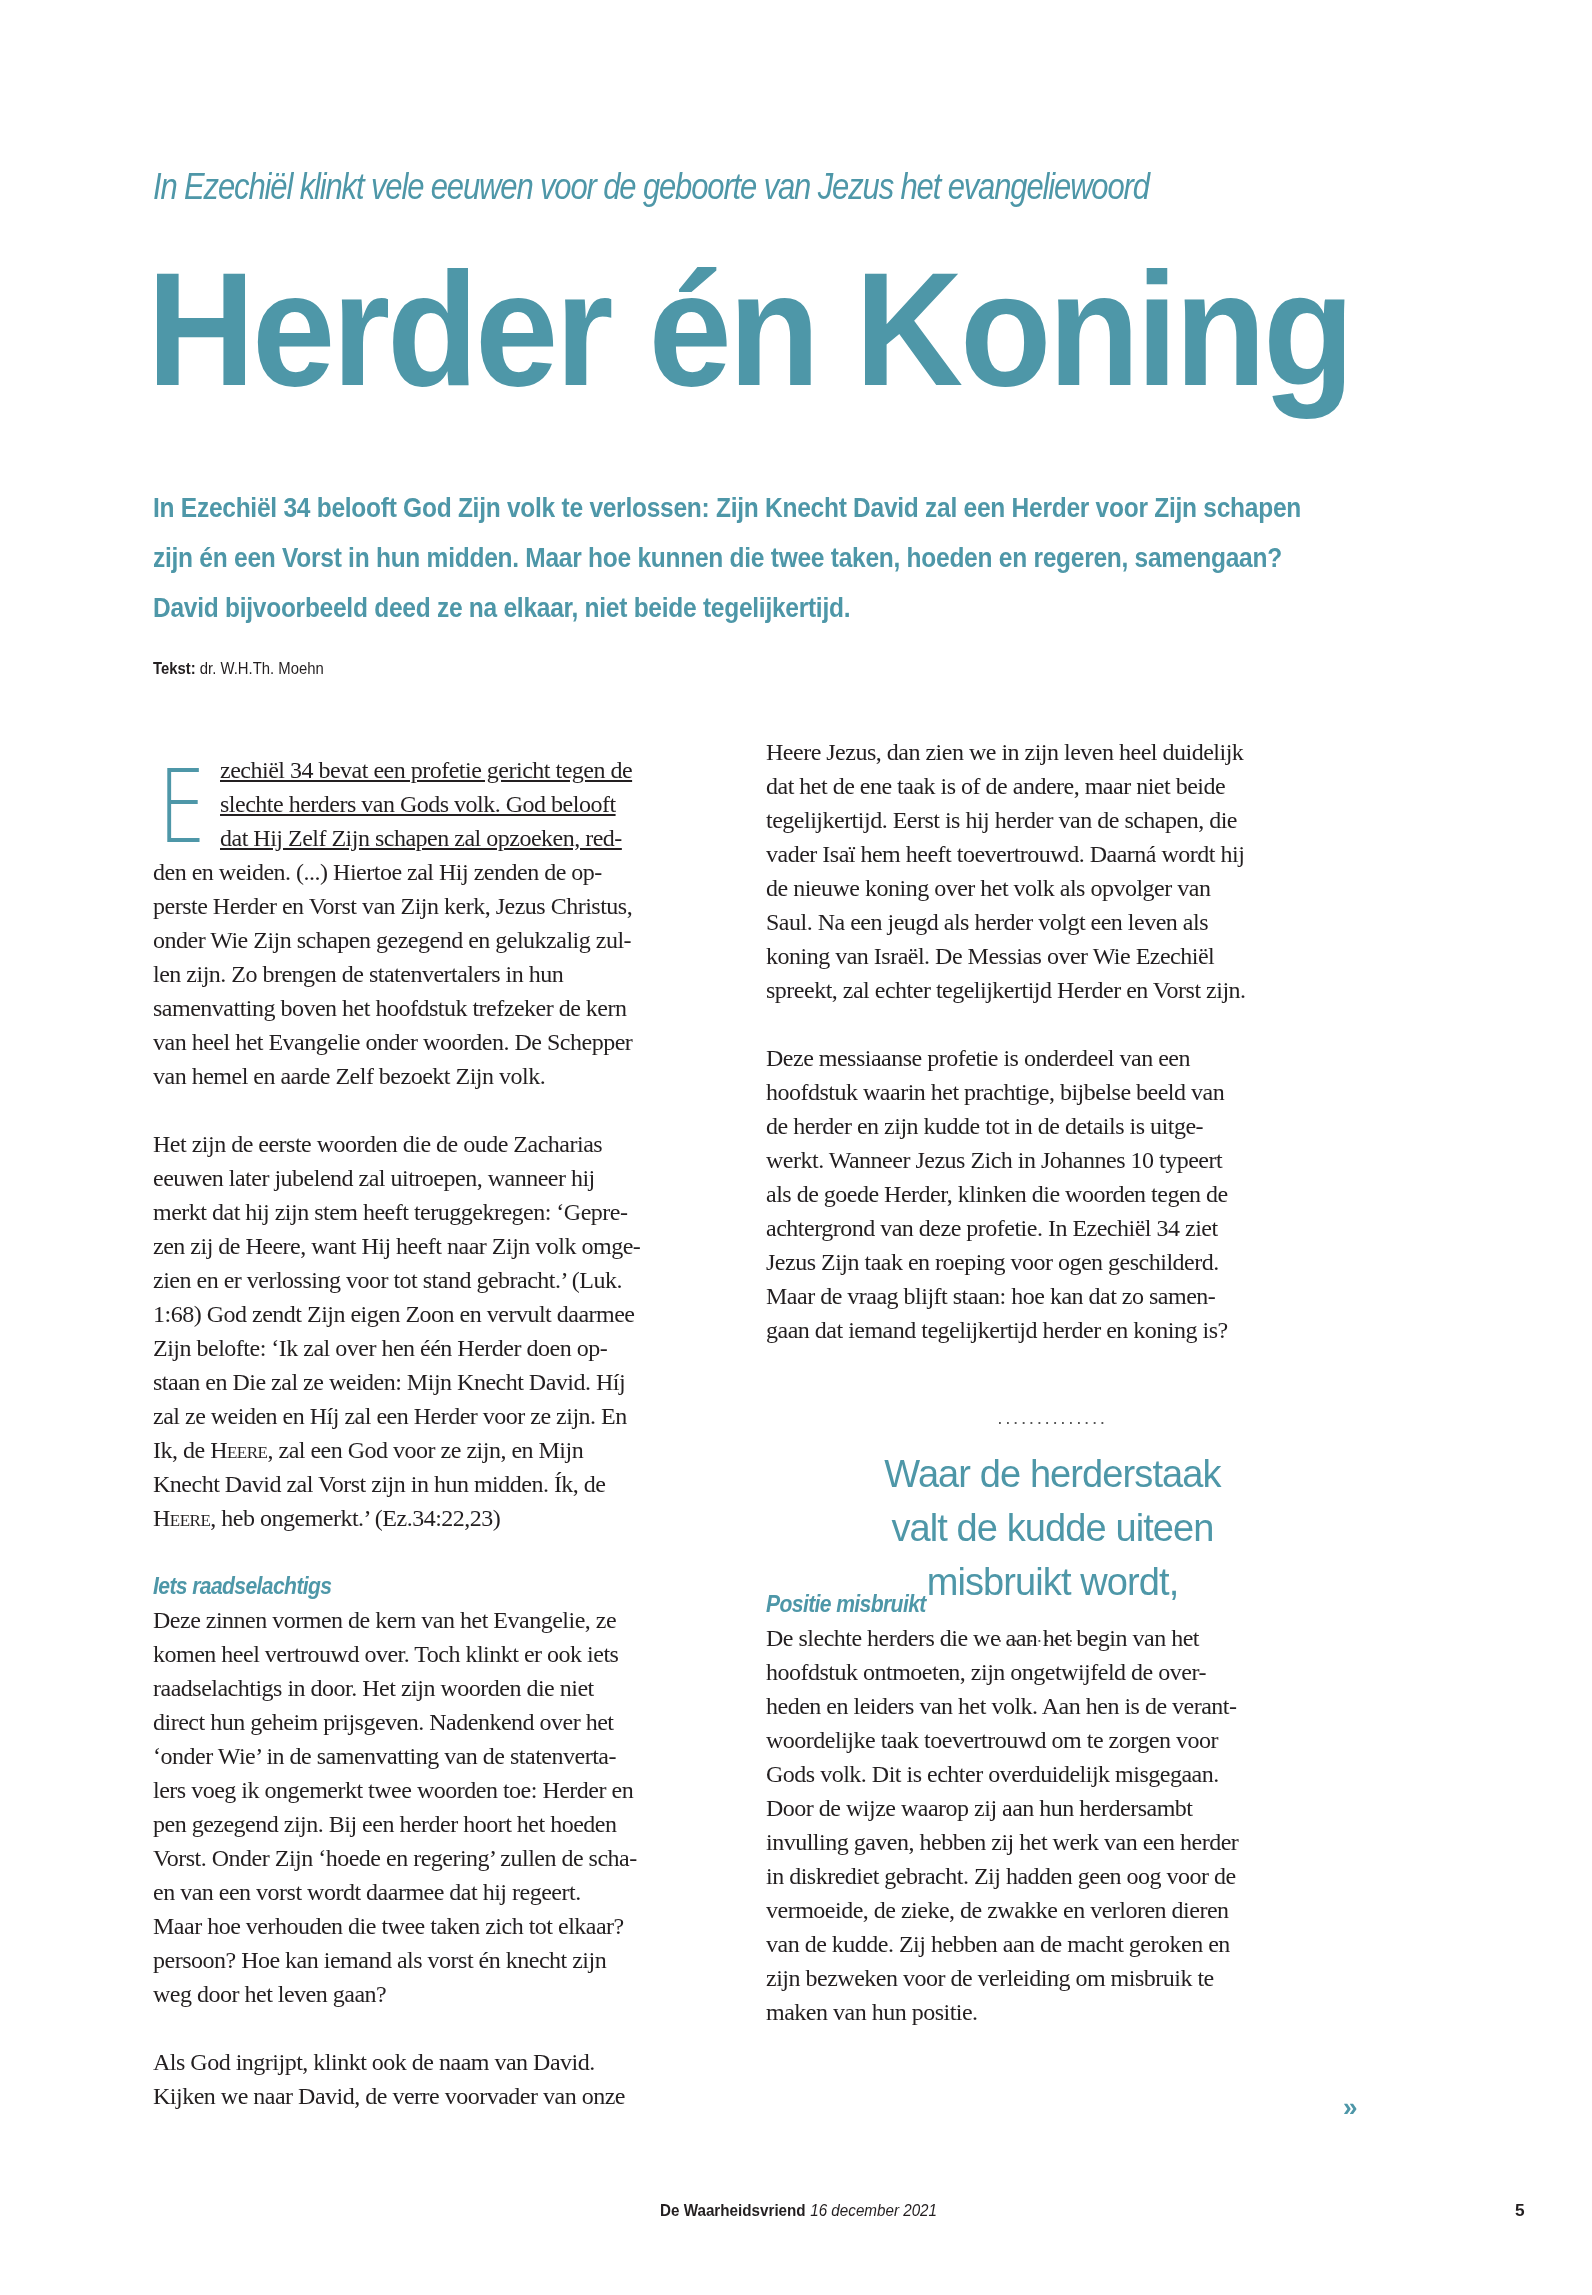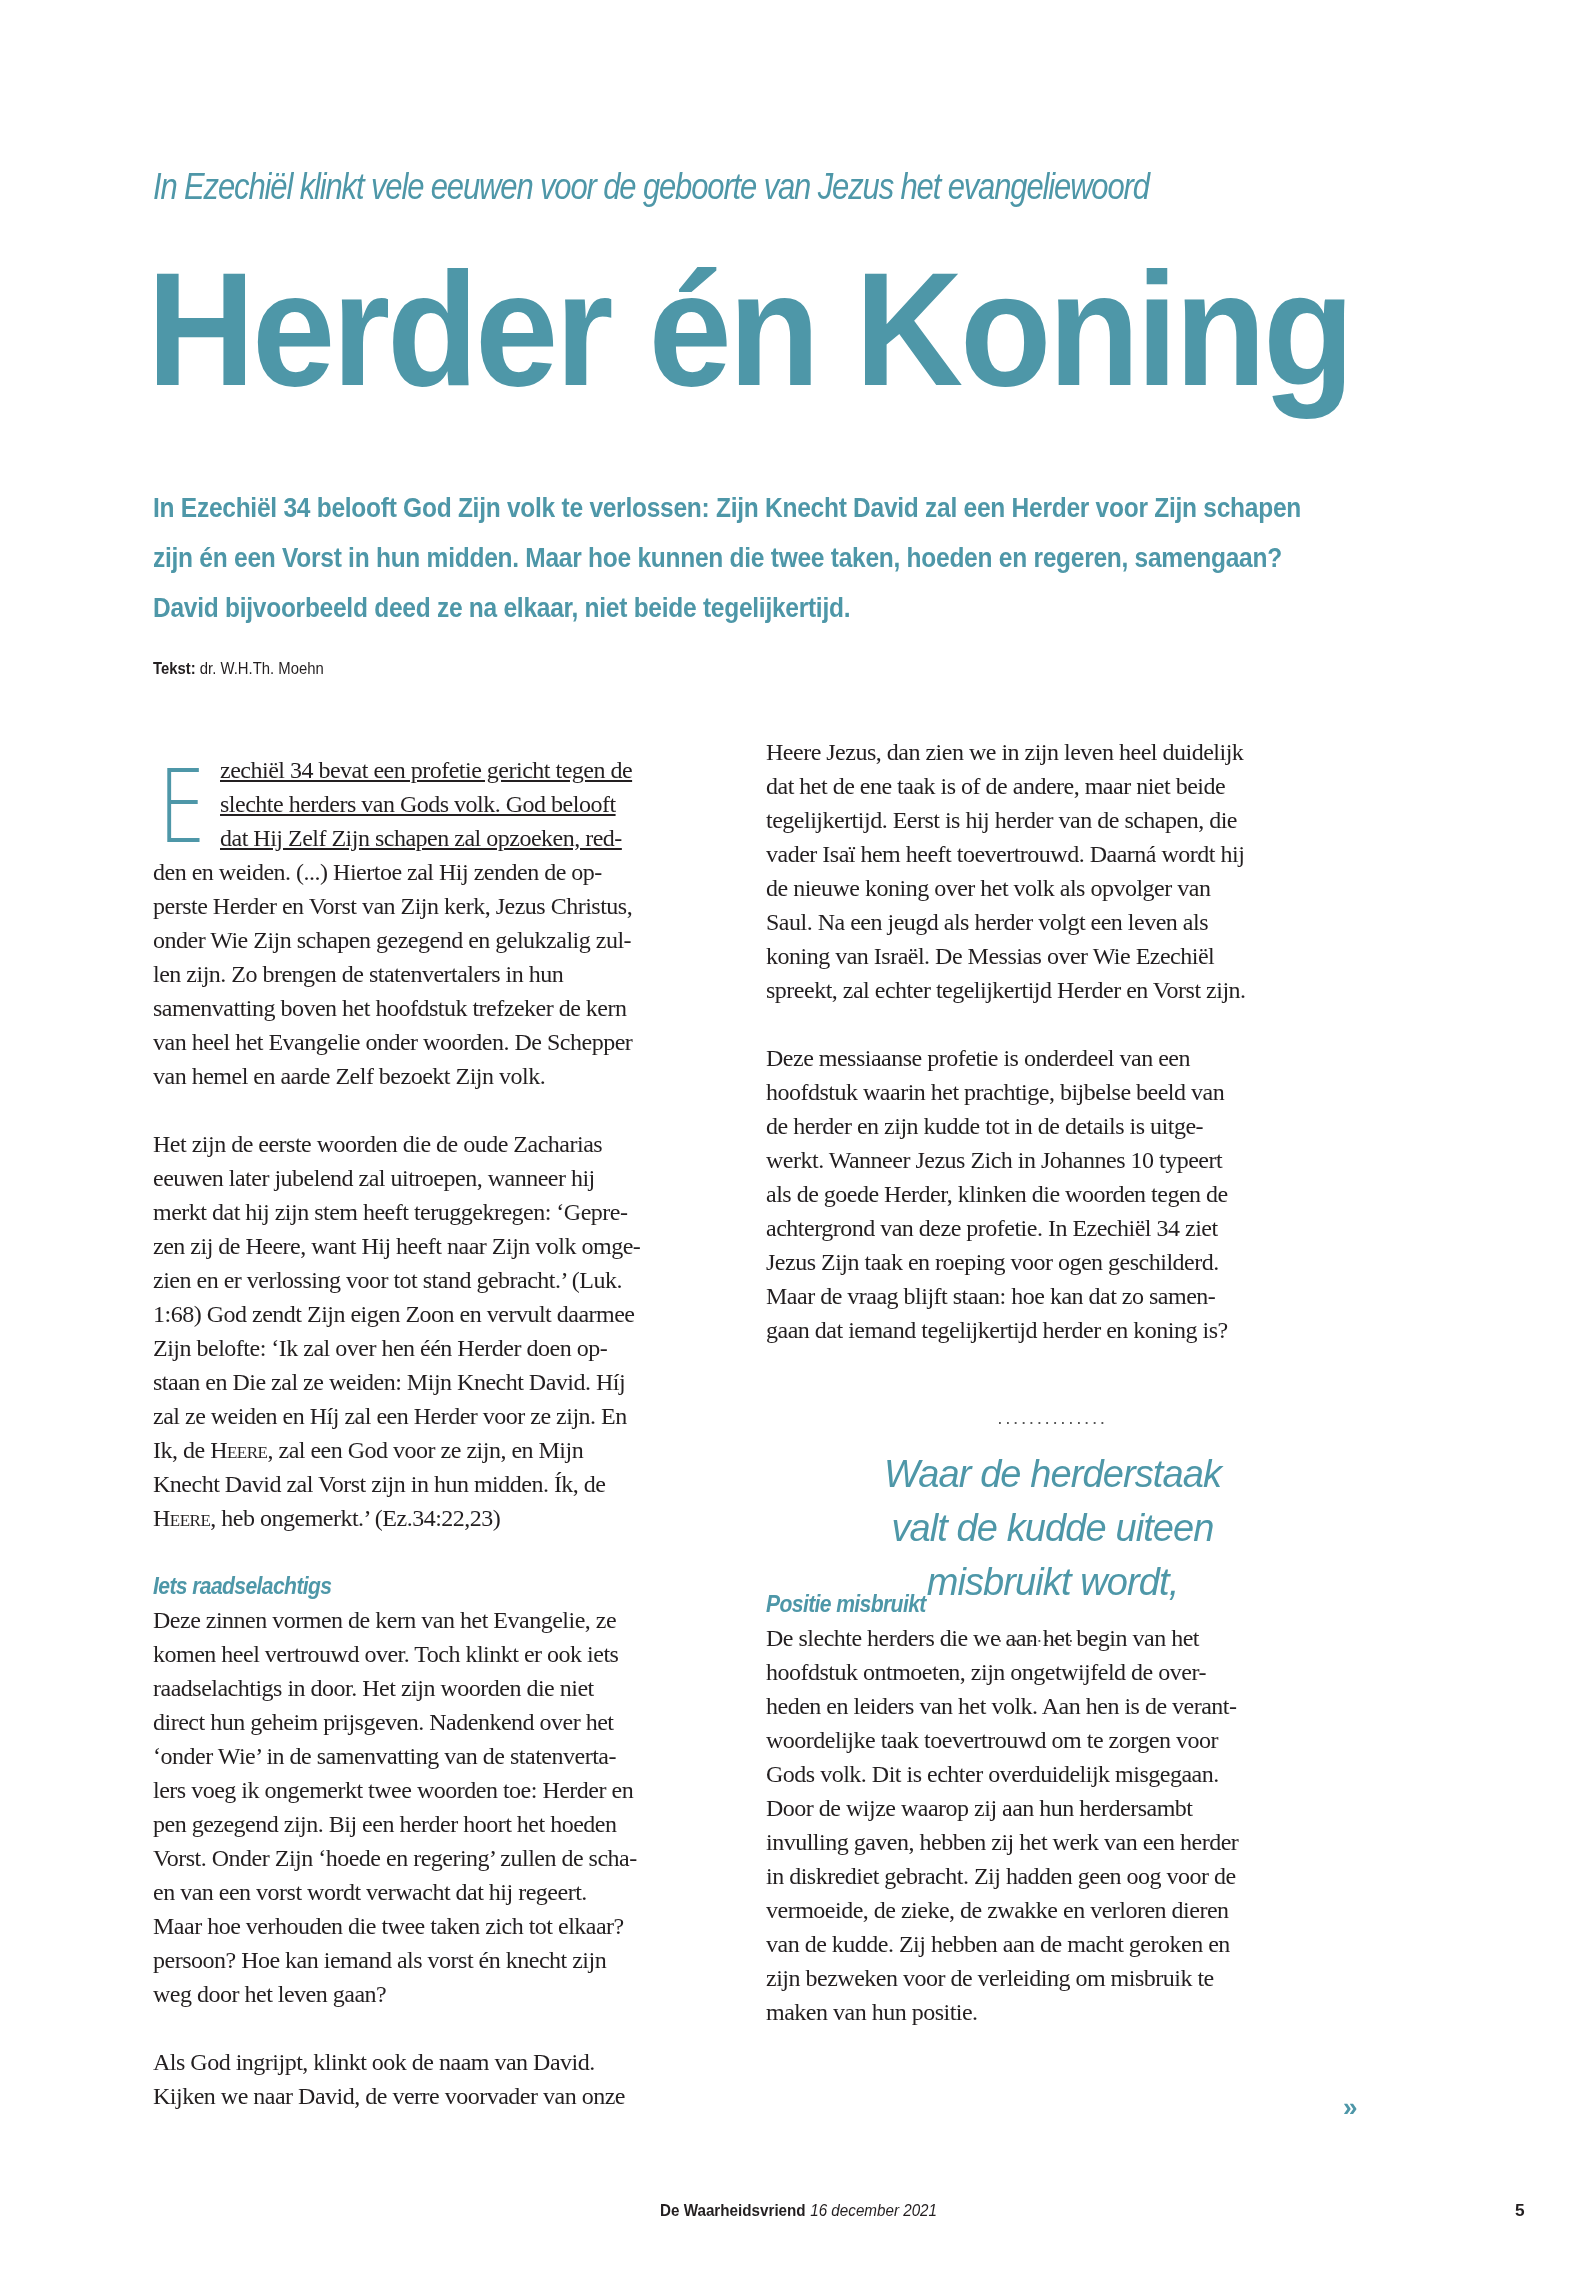--- a/index.html
+++ b/index.html
@@ -14,21 +14,21 @@
   .col .line { display:block; white-space:nowrap; letter-spacing:-0.5px; }
   .col .gap { display:block; height:34px; }
   .col-left { left:153px; top:753px; }
   .col-right { left:766px; top:735px; }
   .indent { padding-left:67px;text-decoration:underline; }
   .dropcap { position:absolute; left:158px; top:756px; font-family:"DejaVu Sans", sans-serif; font-weight:200; font-size:102px; line-height:1; color:#4e97a8; transform:scaleX(0.75); transform-origin:left top; }
   .subhead { display:block; font-family:"Liberation Sans", sans-serif; font-weight:bold; font-style:italic; font-size:24px; color:#4e97a8; letter-spacing:-0.7px; transform:scaleX(0.88); transform-origin:left; white-space:nowrap; }
   .sc { font-variant:small-caps; }
   .pullquote { position:absolute; left:828px; top:1407px; width:449px; text-align:center; }
   .dots { font-family:"Liberation Sans", sans-serif; font-size:19px; color:#555; letter-spacing:2.6px; line-height:21px; }
-  .pq-text { font-family:"Liberation Sans", sans-serif; font-style:italic; font-size:38px; line-height:54px; color:#4e97a8; margin:19px 0 15.5px; letter-spacing:-0.9px; }
+  .pq-text { font-family:"Liberation Sans", sans-serif; font-size:38px; line-height:54px; color:#4e97a8; margin:19px 0 15.5px; letter-spacing:-0.9px; }
   .pq-text span { display:block; }
   .continue { position:absolute; left:1343px; top:2092px; font-family:"Liberation Sans", sans-serif; font-weight:bold; font-size:26px; color:#4e97a8; }
   .footer { position:absolute; left:660px; top:2200px; font-family:"Liberation Sans", sans-serif; font-size:17.3px; white-space:nowrap; transform:scaleX(0.88); transform-origin:left; }
   .footer .mag { font-weight:bold; }
   .footer .date { font-style:italic; margin-left:5.2px; }
   .pagenum { position:absolute; left:1515px; top:2200px; font-family:"Liberation Sans", sans-serif; font-weight:bold; font-size:17.3px; }
 </style>
 </head>
 <body>
 
@@ -72,21 +72,21 @@
   <span class="gap"></span>
   <span class="subhead">Iets raadselachtigs</span>
   <span class="line">Deze zinnen vormen de kern van het Evangelie, ze</span>
   <span class="line">komen heel vertrouwd over. Toch klinkt er ook iets</span>
   <span class="line">raadselachtigs in door. Het zijn woorden die niet</span>
   <span class="line">direct hun geheim prijsgeven. Nadenkend over het</span>
   <span class="line">‘onder Wie’ in de samenvatting van de statenverta-</span>
   <span class="line">lers voeg ik ongemerkt twee woorden toe: Herder en</span>
   <span class="line">pen gezegend zijn. Bij een herder hoort het hoeden</span>
   <span class="line">Vorst. Onder Zijn ‘hoede en regering’ zullen de scha-</span>
-  <span class="line">en van een vorst wordt verwacht dat hij regeert.</span>
+  <span class="line">en van een vorst wordt daarmee dat hij regeert.</span>
   <span class="line">Maar hoe verhouden die twee taken zich tot elkaar?</span>
   <span class="line">persoon? Hoe kan iemand als vorst én knecht zijn</span>
   <span class="line">weg door het leven gaan?</span>
   <span class="gap"></span>
   <span class="line">Als God ingrijpt, klinkt ook de naam van David.</span>
   <span class="line">Kijken we naar David, de verre voorvader van onze</span>
 </div>
 
 <div class="col col-right">
   <span class="line">Heere Jezus, dan zien we in zijn leven heel duidelijk</span>

